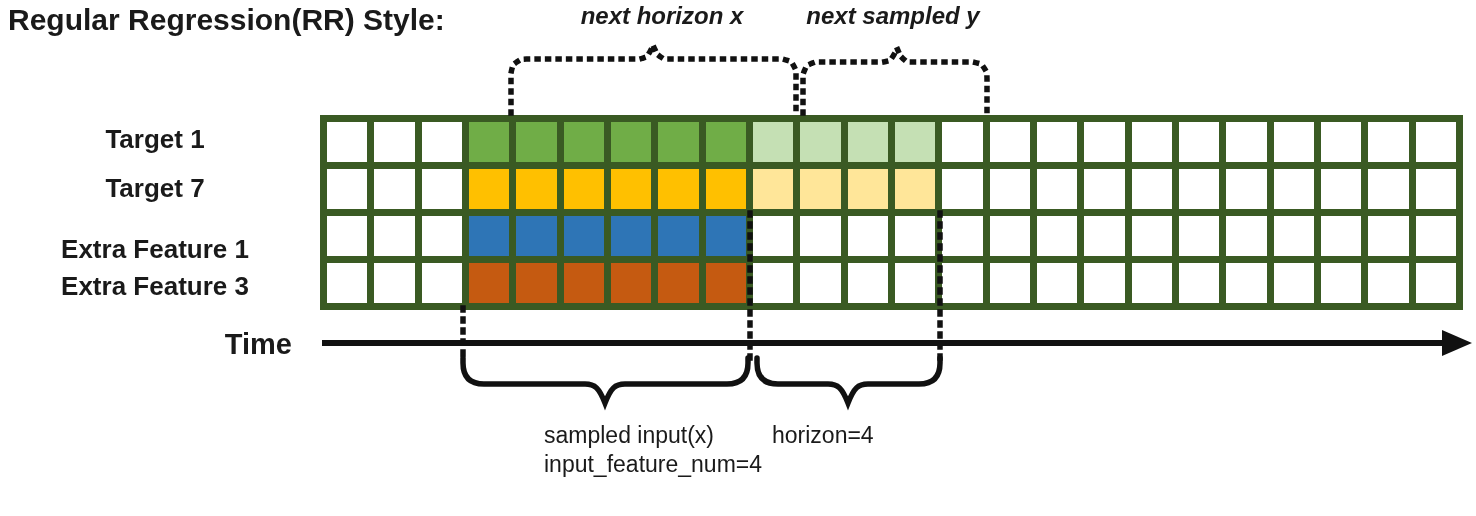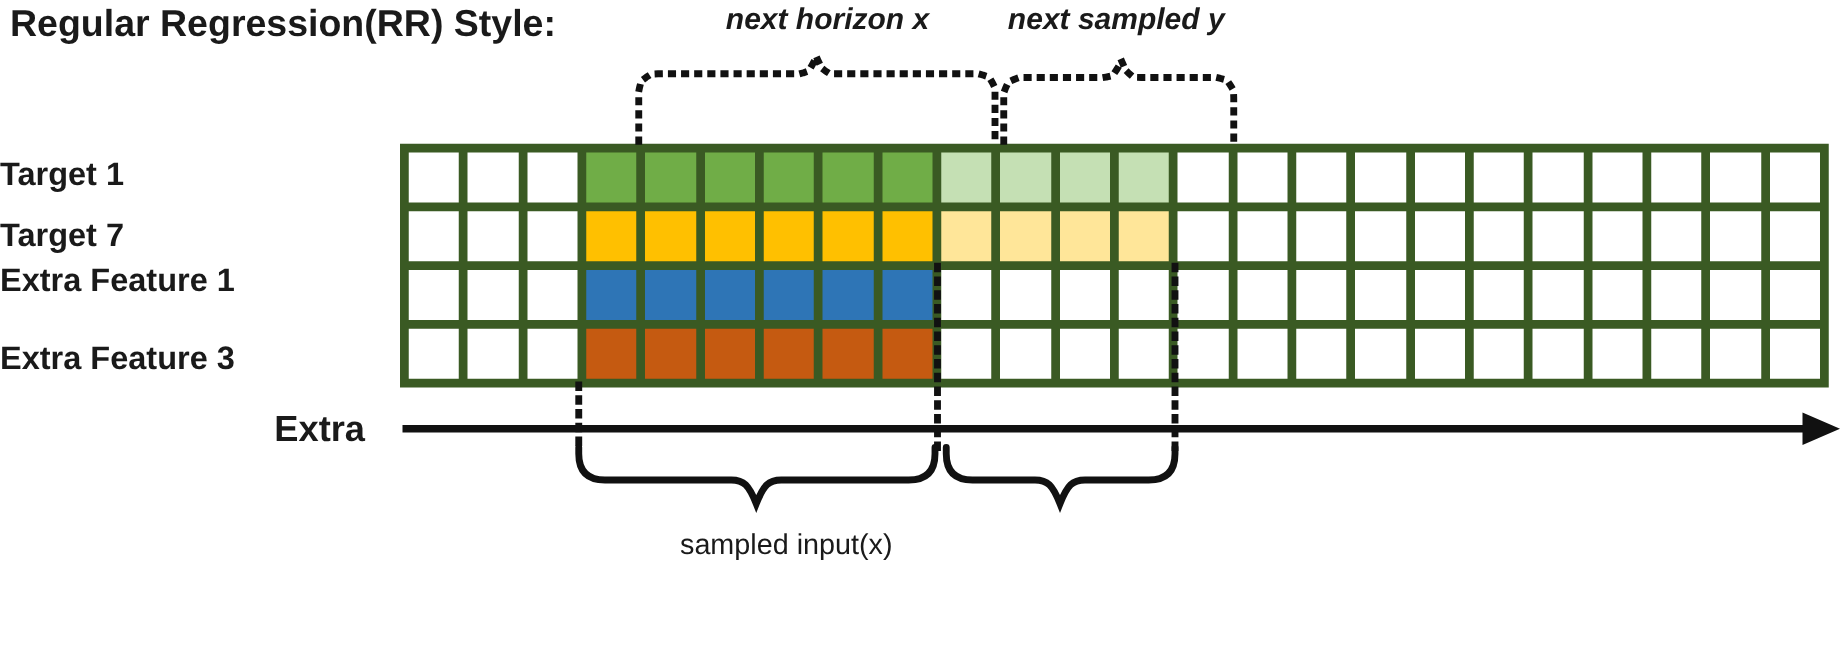--- a/index.html
+++ b/index.html
@@ -24,21 +24,21 @@
     font-size: 24px; font-style: italic; font-weight: 600;
     text-align: center; width: 280px;
     white-space: nowrap;
   }
   #label-nsx { left: 522px; }
   #label-nsy { left: 753px; }
   .row-labels { left: 0; top: 0; width: 310px; height: 0; }
   .row-label {
     position: absolute;
     left: 0; width: 310px;
-    text-align: left;
+    text-align: center;
     font-size: 26px; font-weight: bold;
     line-height: 26px;
     white-space: nowrap;
   }
   .time-label {
     left: 0; top: 328px; width: 292px;
     text-align: right;
     font-size: 29px; font-weight: bold;
   }
   .grid {
@@ -65,21 +65,21 @@
 <body>
 
 <div class="abs title">Regular Regression(RR) Style:</div>
 
 <div class="abs brace-label" id="label-nsx">next horizon x</div>
 <div class="abs brace-label" id="label-nsy">next sampled y</div>
 
 <div class="abs row-labels">
   <div class="row-label" style="top:126px">Target 1</div>
   <div class="row-label" style="top:175px">Target 7</div>
-  <div class="row-label" style="top:211px">Extra Feature 1</div>
+  <div class="row-label" style="top:236px">Extra Feature 1</div>
   <div class="row-label" style="top:273px">Extra Feature 3</div>
 </div>
 
 <div class="abs grid" style="background: rgb(58, 90, 35);">
     <div class="cell" style="background: rgb(255, 255, 255);"></div>
     <div class="cell" style="background: rgb(255, 255, 255);"></div>
     <div class="cell" style="background: rgb(255, 255, 255);"></div>
     <div class="cell" style="background: rgb(112, 173, 71);"></div>
     <div class="cell" style="background: rgb(112, 173, 71);"></div>
     <div class="cell" style="background: rgb(112, 173, 71);"></div>
@@ -168,21 +168,21 @@
     <div class="cell" style="background: rgb(255, 255, 255);"></div>
     <div class="cell" style="background: rgb(255, 255, 255);"></div>
     <div class="cell" style="background: rgb(255, 255, 255);"></div>
     <div class="cell" style="background: rgb(255, 255, 255);"></div>
     <div class="cell" style="background: rgb(255, 255, 255);"></div>
     <div class="cell" style="background: rgb(255, 255, 255);"></div>
     <div class="cell" style="background: rgb(255, 255, 255);"></div>
     <div class="cell" style="background: rgb(255, 255, 255);"></div>
   </div>
 
-<div class="abs time-label">Extra</div>
+<div class="abs time-label">Time</div>
 
 <svg class="abs svg-overlay" width="1476" height="516" viewBox="0 0 1476 516" xmlns="http://www.w3.org/2000/svg">
 
   <path d="M 511 113 L 511 76 Q 511 59 528 59 L 637 59 C 646 59 649 55 653 45 C 657 55 660 59 669 59 L 779 59 Q 796 59 796 76 L 796 113" fill="none" stroke="#111" stroke-width="5.5" stroke-linecap="square" stroke-dasharray="1 9.5"></path>
 
   <path d="M 803 113 L 803 79 Q 803 62 820 62 L 881 62 C 890 62 893 58 897 48 C 901 58 904 62 913 62 L 970 62 Q 987 62 987 79 L 987 113" fill="none" stroke="#111" stroke-width="5.5" stroke-linecap="square" stroke-dasharray="1 9.5"></path>
 
   <line x1="463" y1="308" x2="463" y2="358" stroke="#111" stroke-width="5.5" stroke-linecap="square" stroke-dasharray="2 9"></line>
   <line x1="750" y1="213" x2="750" y2="358" stroke="#111" stroke-width="5.5" stroke-linecap="square" stroke-dasharray="2 9"></line>
   <line x1="940" y1="213" x2="940" y2="358" stroke="#111" stroke-width="5.5" stroke-linecap="square" stroke-dasharray="2 9"></line>
@@ -190,15 +190,17 @@
   <line x1="322" y1="343" x2="1446" y2="343" stroke="#111" stroke-width="6"></line>
   <polygon points="1442,330 1472,343 1442,356" fill="#111"></polygon>
 
   <path d="M 463 358 L 463 363 Q 463 384 484 384 L 585 384 C 595 384 599 388 605 403 C 611 388 615 384 625 384 L 727 384 Q 748 384 748 363 L 748 358" fill="none" stroke="#111" stroke-width="5.5" stroke-linecap="round"></path>
 
   <path d="M 757 358 L 757 363 Q 757 384 778 384 L 828 384 C 838 384 842 388 848 403 C 854 388 858 384 868 384 L 919 384 Q 940 384 940 363 L 940 358" fill="none" stroke="#111" stroke-width="5.5" stroke-linecap="round"></path>
 </svg>
 
 <div class="abs note-block" id="note-input">
   <div>sampled input(x)</div>
+  <div>input_feature_num=4</div>
 </div>
 <div class="abs note-block" id="note-output">
+  <div>horizon=4</div>
 </div>
 
 </body></html>

